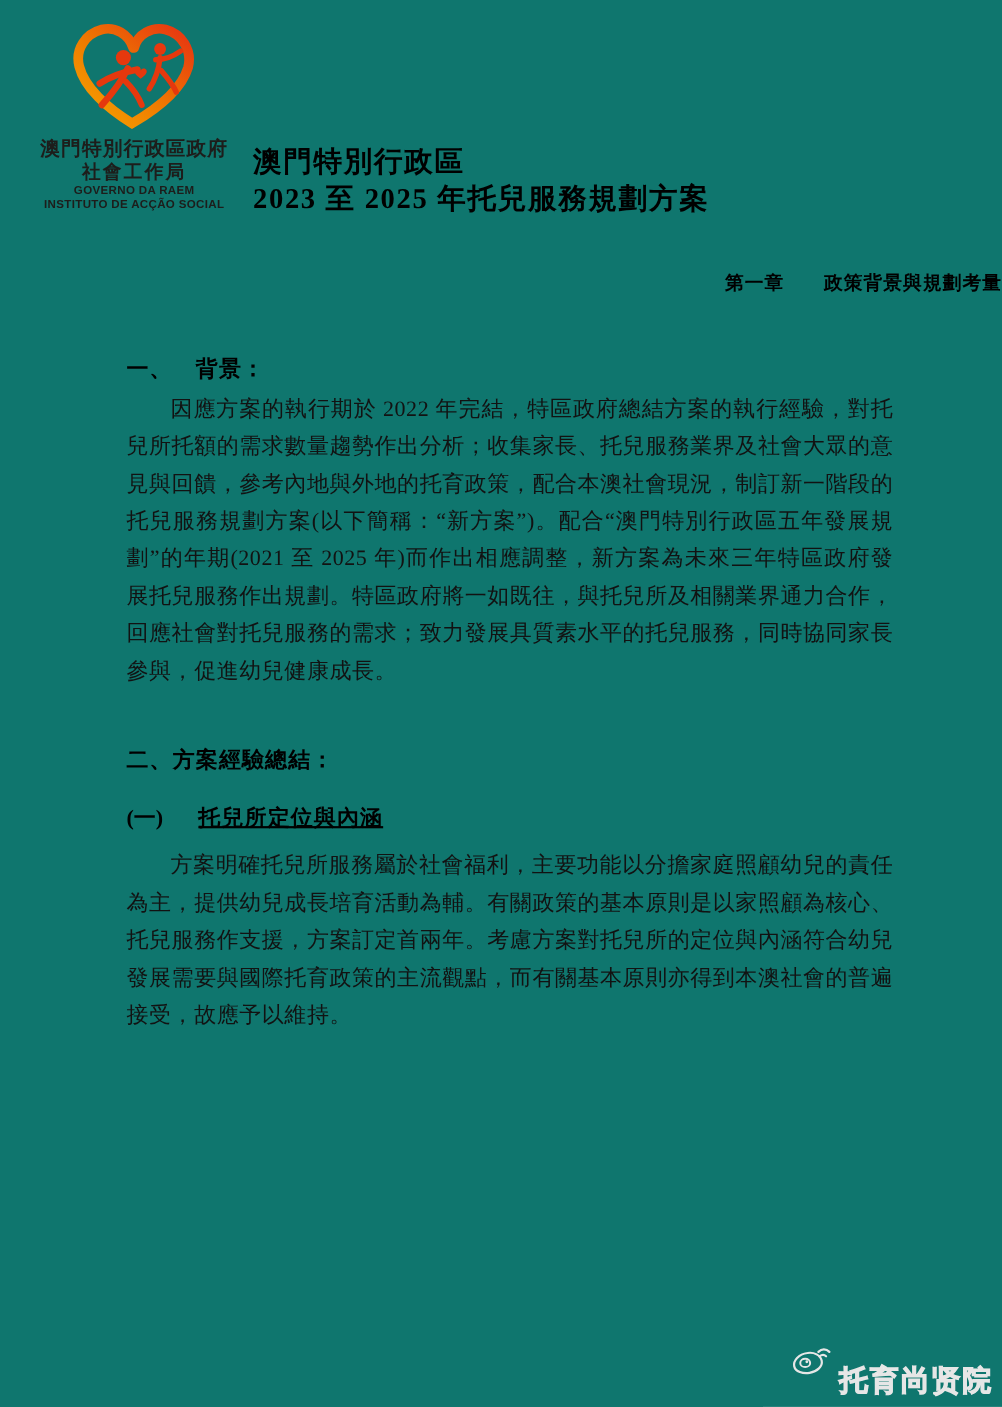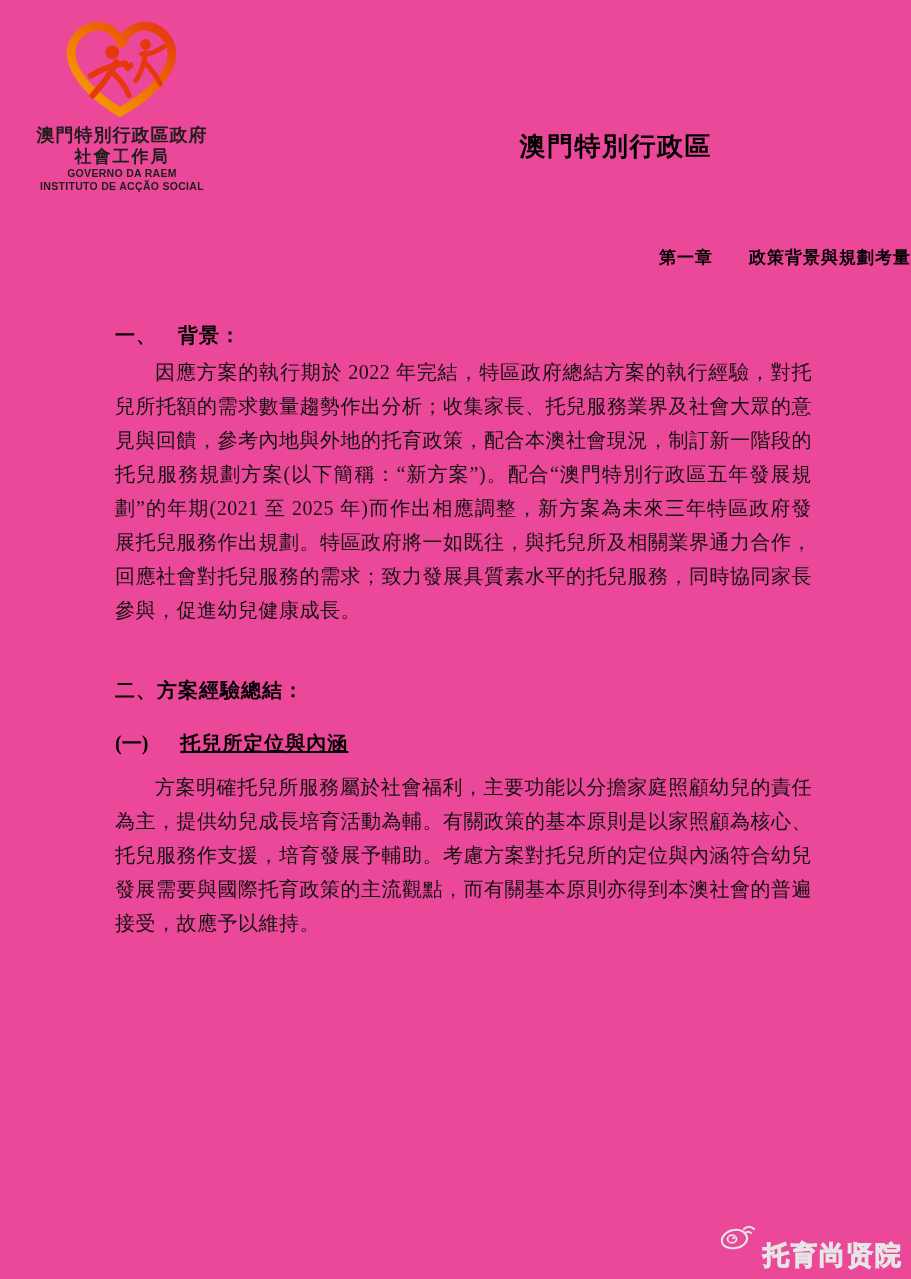--- a/index.html
+++ b/index.html
@@ -1,20 +1,20 @@
 <!DOCTYPE html>
 <html><head>
 <meta charset="utf-8">
 <style>
   html, body { margin: 0; padding: 0; background: #ffffff; }
   .page {
     position: relative;
     width: 911px;
     height: 1279px;
-    background: #ec4899;
+    background: #0f766e;
     overflow: hidden;
     font-family: "Liberation Serif", "DejaVu Serif", serif;
     color: #121212;
   }
 
   
   .logo-block {
     position: absolute;
     left: 26px;
     top: 20px;
@@ -48,21 +48,21 @@
     color: #1d1d1b;
     white-space: nowrap;
   }
 
   
   .title-block {
     position: absolute;
     left: 230px;
     top: 130px;
     width: 482px;
-    text-align: right;
+    text-align: left;
     font-weight: bold;
     font-size: 26px;
     line-height: 34px;
     letter-spacing: 1.5px;
     color: #000;
   }
   .chapter {
     position: absolute;
     top: 246px;
     left: 0;
@@ -159,35 +159,36 @@
       <path d="M66,45 c-2,-3.5 -6.5,-1.5 -5.5,1.8 c0.8,2.4 3.2,3.8 5.5,5.8 c2.3,-2 4.7,-3.4 5.5,-5.8 c1,-3.3 -3.5,-5.3 -5.5,-1.8 Z" fill="#E6380D"></path>
     </svg>
     <div class="org-zh1">澳門特別行政區政府</div>
     <div class="org-zh2">社會工作局</div>
     <div class="org-pt">GOVERNO DA RAEM</div>
     <div class="org-pt">INSTITUTO DE ACÇÃO SOCIAL</div>
   </div>
 
   <div class="title-block">
     <div>澳門特別行政區</div>
+    <div>2023 至 2025 年托兒服務規劃方案</div>
   </div>
 
   <div class="chapter">第一章　　政策背景與規劃考量</div>
 
   <main class="content">
     <h2 class="sec-heading">一、　背景：</h2>
     <p class="para tight">因應方案的執行期於 2022 年完結，特區政府總結方案的執行經驗，對托兒所托額的需求數量趨勢作出分析；收集家長、托兒服務業界及社會大眾的意見與回饋，參考內地與外地的托育政策，配合本澳社會現況，制訂新一階段的托兒服務規劃方案(以下簡稱：“新方案”)。配合“澳門特別行政區五年發展規劃”的年期(2021 至 2025 年)而作出相應調整，新方案為未來三年特區政府發展托兒服務作出規劃。特區政府將一如既往，與托兒所及相關業界通力合作，回應社會對托兒服務的需求；致力發展具質素水平的托兒服務，同時協同家長參與，促進幼兒健康成長。</p>
 
     <h2 class="sec-heading sec2">二、方案經驗總結：</h2>
 
     <h3 class="sub-heading">
       <span class="sub-num">(一)</span>
       <span class="sub-title">托兒所定位與內涵</span>
     </h3>
-    <p class="para">方案明確托兒所服務屬於社會福利，主要功能以分擔家庭照顧幼兒的責任為主，提供幼兒成長培育活動為輔。有關政策的基本原則是以家照顧為核心、托兒服務作支援，培育發展予輔助。考慮方案對托兒所的定位與內涵符合幼兒發展需要與國際托育政策的主流觀點，而有關基本原則亦得到本澳社會的普遍接受，故應予以維持。</p>
+    <p class="para">方案明確托兒所服務屬於社會福利，主要功能以分擔家庭照顧幼兒的責任為主，提供幼兒成長培育活動為輔。有關政策的基本原則是以家照顧為核心、托兒服務作支援，方案訂定首兩年。考慮方案對托兒所的定位與內涵符合幼兒發展需要與國際托育政策的主流觀點，而有關基本原則亦得到本澳社會的普遍接受，故應予以維持。</p>
   </main>
 
   <div class="watermark">
     <svg width="36" height="30" viewBox="0 0 36 30" aria-hidden="true">
 
       <path d="M14,10 C6,11 1,17 2,22 C3,27 10,29 16,28 C23,27 28,22 27,17 C26,12 20,9 14,10 Z" fill="none" stroke="#e6e6e6" stroke-width="2"></path>
       <ellipse cx="12" cy="19" rx="4.5" ry="3.8" fill="none" stroke="#e6e6e6" stroke-width="1.8"></ellipse>
       <circle cx="13.5" cy="18" r="1.3" fill="#e6e6e6"></circle>
 
       <path d="M24,9 C27,6 31,6 34,9" fill="none" stroke="#e6e6e6" stroke-width="2" stroke-linecap="round"></path>

